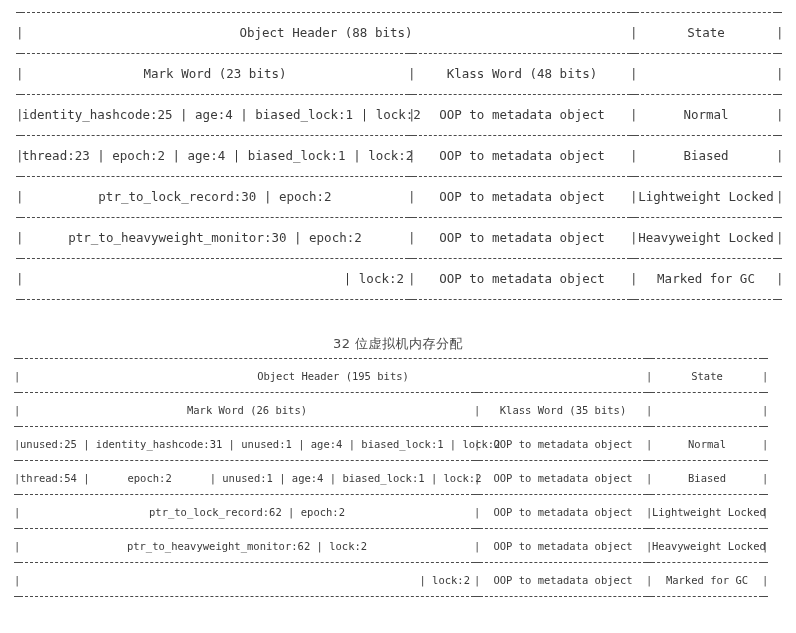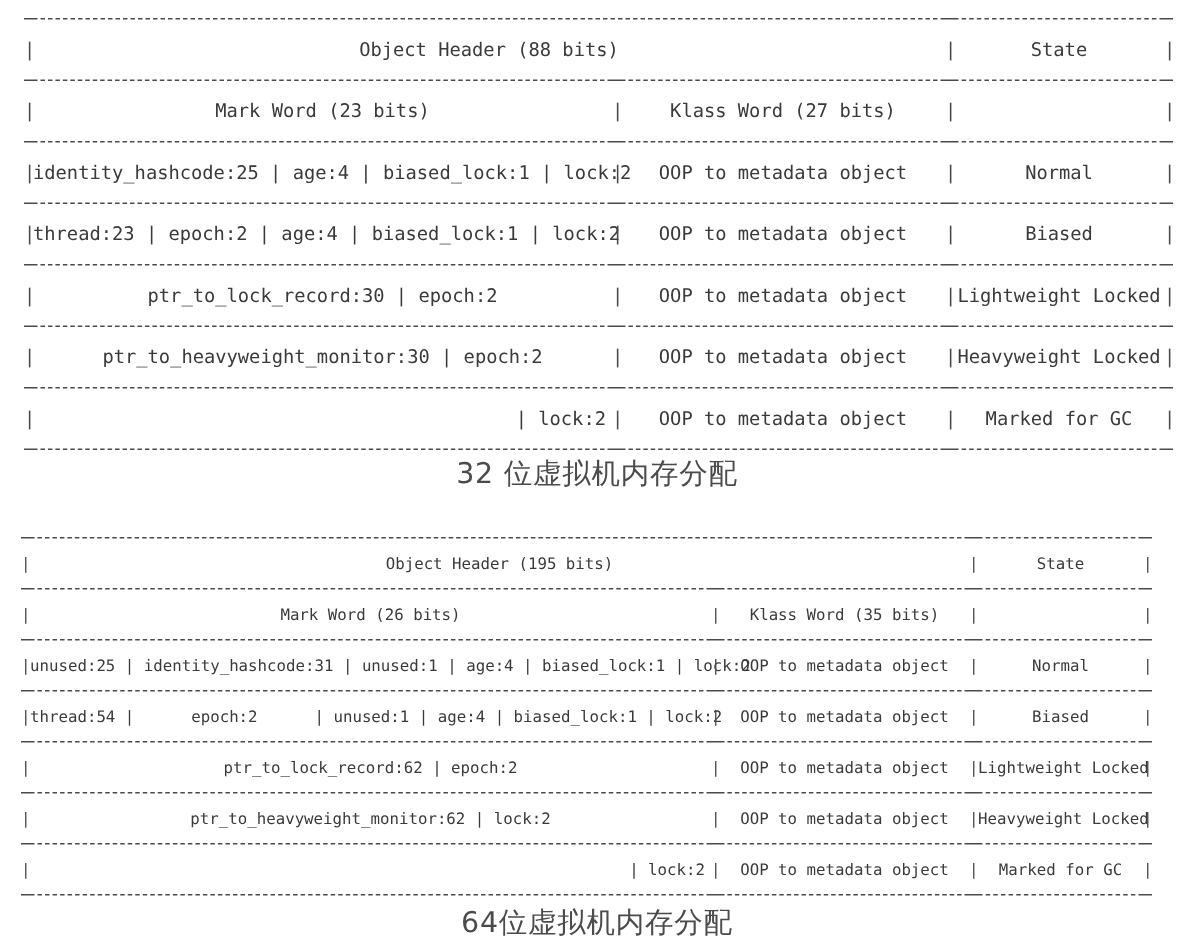--- a/index.html
+++ b/index.html
@@ -75,23 +75,24 @@
   }
   #table-64 td { height: 32px; }
   #table-64 td.rule { height: 0; }
 
   .caption {
     position: absolute;
     width: 796px;
     left: 0;
     text-align: center;
     font-family: "DejaVu Sans", "Liberation Sans", sans-serif;
-    font-size: 19px;
+    font-size: 13px;
     color: #4b4b4b;
     letter-spacing: 0.5px;
+    margin-top: 32px;
   }
   #caption-32 { top: 303px; }
   #caption-64 { top: 602px; }
 </style>
 </head>
 <body>
 
 <div class="page">
 
   <table id="table-32" class="ascii-table">
@@ -129,21 +130,21 @@
       <td class="rule"><div></div></td>
       <td class="rule"><div></div></td>
       <td class="rule"><div></div></td>
       <td class="rule"><div></div></td>
     </tr>
 
     <tr>
       <td class="pipe">|</td>
       <td>Mark Word (23 bits)</td>
       <td class="pipe">|</td>
-      <td>Klass Word (27 bits)</td>
+      <td>Klass Word (48 bits)</td>
       <td class="pipe">|</td>
       <td></td>
       <td class="pipe">|</td>
     </tr>
 
     <tr>
       <td class="rule"><div></div></td>
       <td class="rule"><div></div></td>
       <td class="rule"><div></div></td>
       <td class="rule"><div></div></td>

